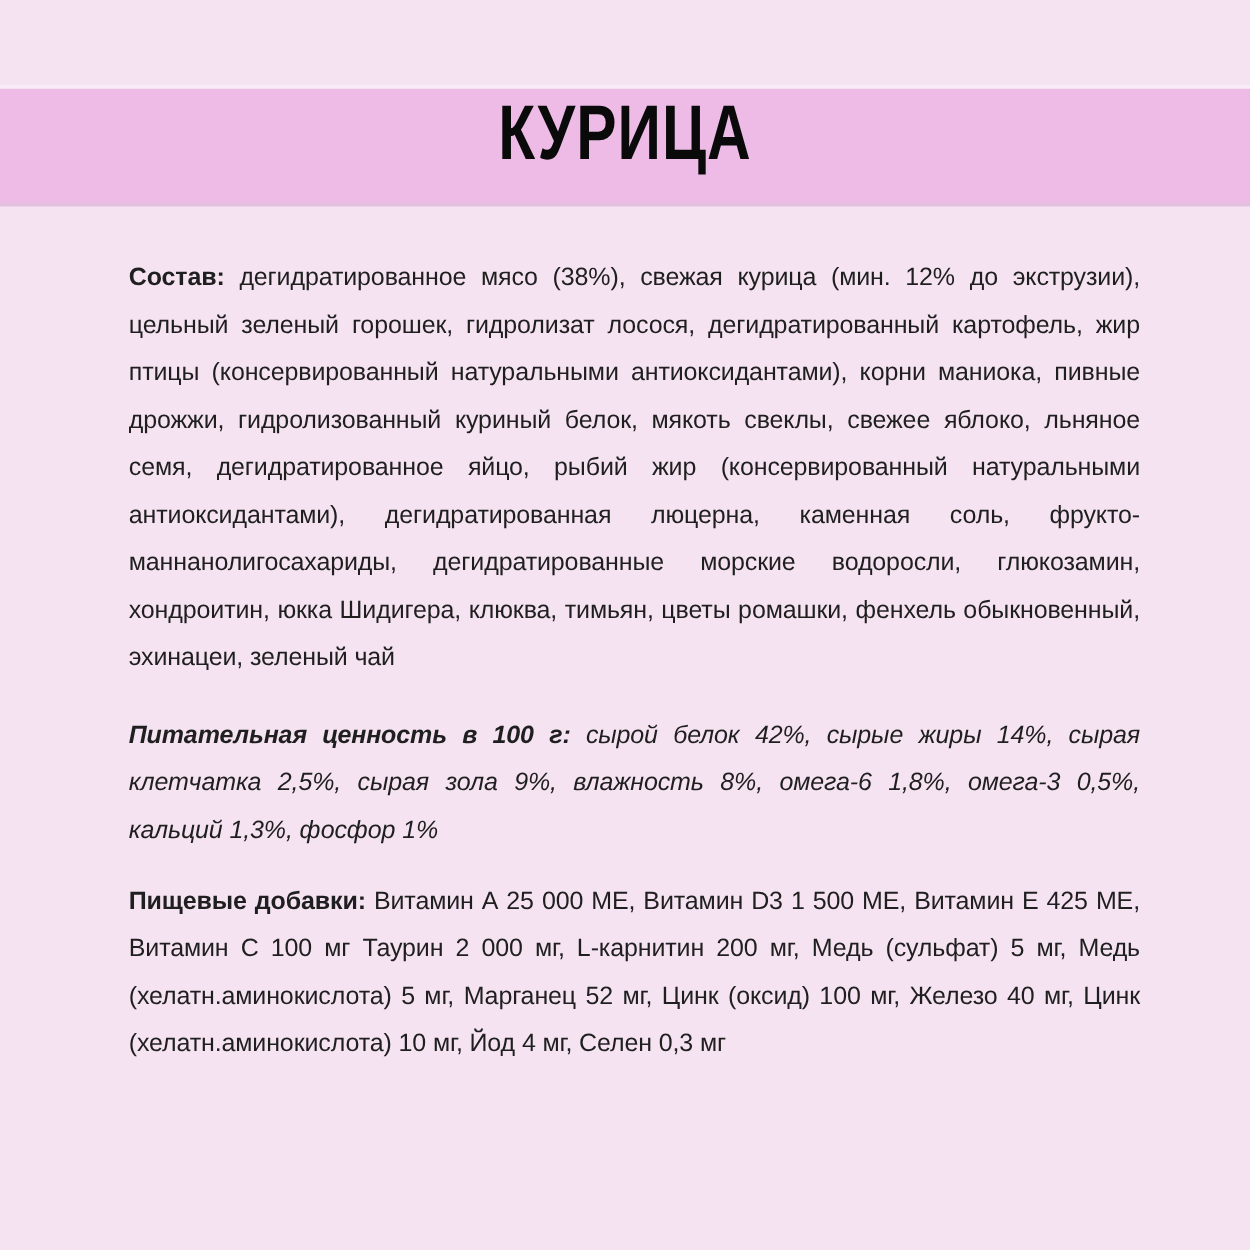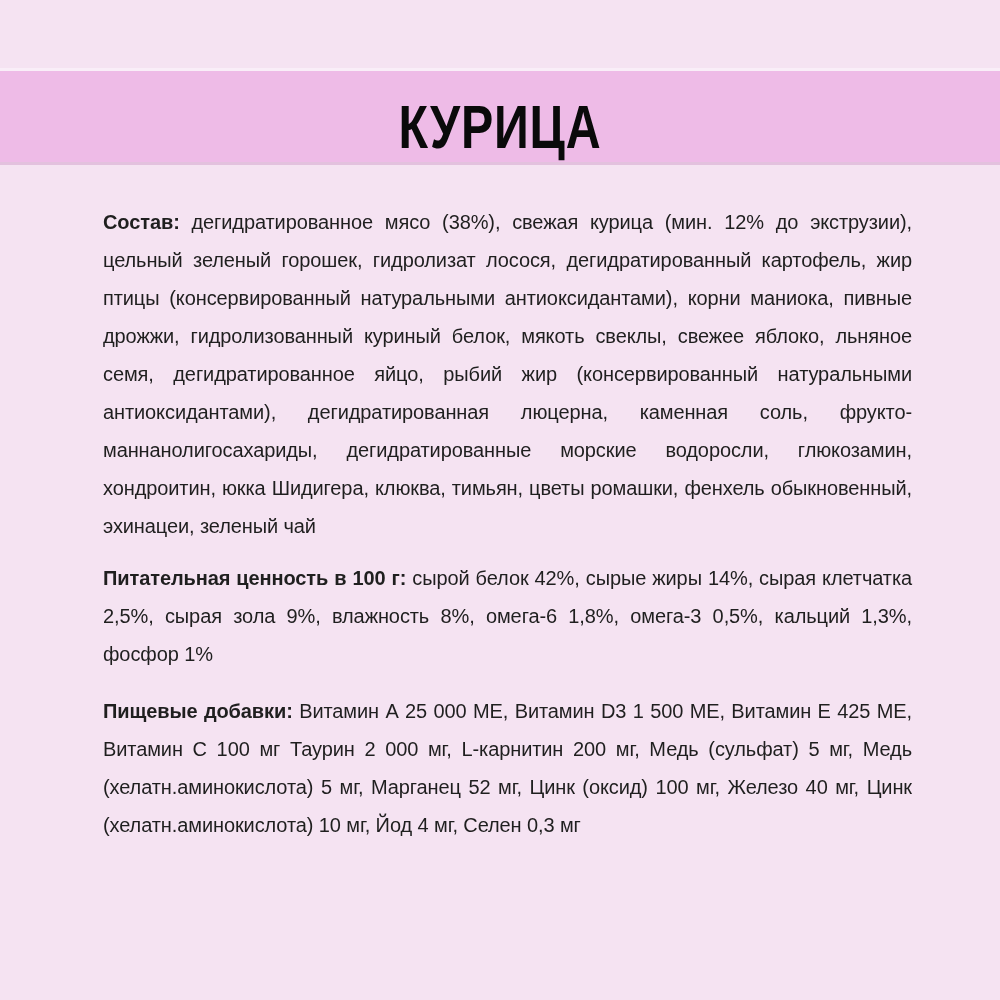--- a/index.html
+++ b/index.html
@@ -16,21 +16,21 @@
     position: absolute;
     top: 68px;
     left: 0;
     width: 100%;
     height: 97px;
     box-sizing: border-box;
     background: var(--banner-background, #eebbe7);
     border-top: 3px solid var(--banner-edge-top, #f9eef8);
     border-bottom: 3px solid var(--banner-edge-bottom, #e3c1de);
     display: flex;
-    align-items: flex-end;
+    align-items: flex-start;
     justify-content: center;
   }
   .title {
     margin: 0;
     font-size: 62px;
     font-weight: 700;
     letter-spacing: 1px;
     color: var(--title-color, #0a0a0a);
     transform: scaleX(0.78);
     transform-origin: center;
@@ -43,21 +43,21 @@
     top: 203px;
     text-align: justify;
   }
   .para {
     margin: 0;
     font-size: 20px;
     line-height: 38px;
     letter-spacing: -0.1px;
   }
   .para .label { font-weight: 700; }
-  .para-nutrition { margin-top: 14px; }
+  .para-nutrition { margin-top: 24px; font-style: italic; }
   .para-additives { margin-top: 19px; }
 </style>
 </head>
 <body style="--page-background: #f5e3f2; --banner-background: #eebbe7; --banner-edge-top: #f9eef8; --banner-edge-bottom: #e3c1de; --title-color: #0a0a0a; --text-color: #1f1f1f;">
 
 <div class="page">
 
   <div class="banner">
     <h1 class="title">КУРИЦА</h1>
   </div>

